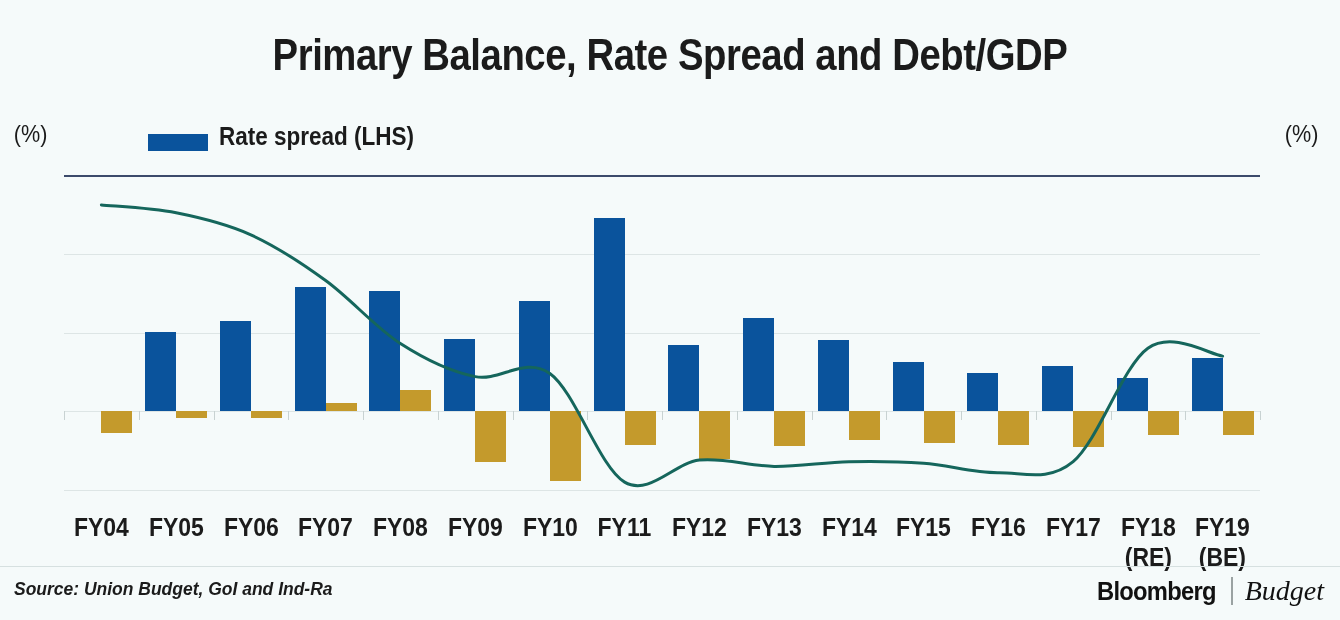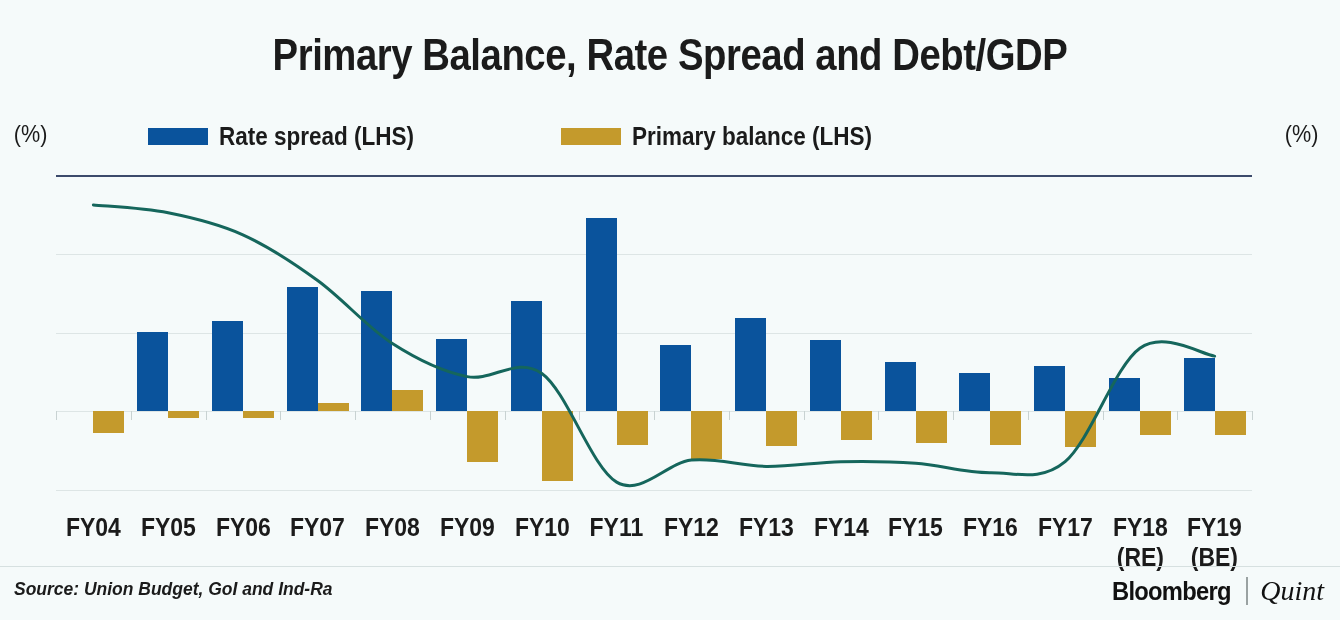--- a/index.html
+++ b/index.html
@@ -38,21 +38,21 @@
   #legend {
     position: absolute;
     top: 123px;
     left: 148px;
     height: 26px;
     display: flex;
     align-items: center;
   }
   .legend-item {
     display: flex;
-    align-items: center;
+    align-items: flex-end;
     white-space: nowrap;
   }
   .legend-swatch {
     width: 60px;
     height: 17px;
     margin-right: 11px;
     flex: 0 0 auto;
   }
   .legend-line {
     width: 60px;
@@ -88,21 +88,21 @@
     color: #1b1b1b;
     font-family: "Liberation Sans", sans-serif;
     transform: scaleX(0.9);
   }
   #unit-left  { left: 12px; }
   #unit-right { left: 1283px; }
 
   
   #plot {
     position: absolute;
-    left: 56px;
+    left: 64px;
     top: 175px;
     width: 1196px;
     height: 315px;
   }
   .gridline {
     position: absolute;
     left: 0;
     width: 1196px;
     height: 1px;
     background: #dde5e5;
@@ -207,24 +207,20 @@
 
   <div class="unit-label" id="unit-left">(%)</div>
   <div class="unit-label" id="unit-right">(%)</div>
 
   <div id="legend">
     <div class="legend-item">
       <span class="legend-swatch" style="background: rgb(10, 83, 156);"></span>
       <span class="legend-label">Rate spread (LHS)</span>
     </div>
     <div id="legend-gap-1"></div>
-    <div class="legend-item">
-      <span class="legend-swatch" style="background: rgb(196, 154, 44);"></span>
-      <span class="legend-label">Primary balance (LHS)</span>
-    </div>
     <div id="legend-gap-2"></div>
   </div>
 
   <div id="plot">
     <div id="gridlines">
         <div class="gridline" style="top: 0px;"></div>
         <div class="gridline" style="top: 78.75px;"></div>
         <div class="gridline" style="top: 157.5px;"></div>
         <div class="gridline" style="top: 236.25px;"></div>
         <div class="gridline" style="top: 315px;"></div>
@@ -339,15 +335,15 @@
           <div>(BE)</div>
         </div>
       </div>
   </div>
 
   <div id="footer-rule"></div>
   <div id="source-note">Source: Union Budget, GoI and Ind-Ra</div>
   <div id="brand">
     <span id="brand-bloomberg">Bloomberg</span>
     <span id="brand-divider"></span>
-    <span id="brand-quint">Quint</span>
+    <span id="brand-quint">Budget</span>
   </div>
 </div>
 
 </body></html>

